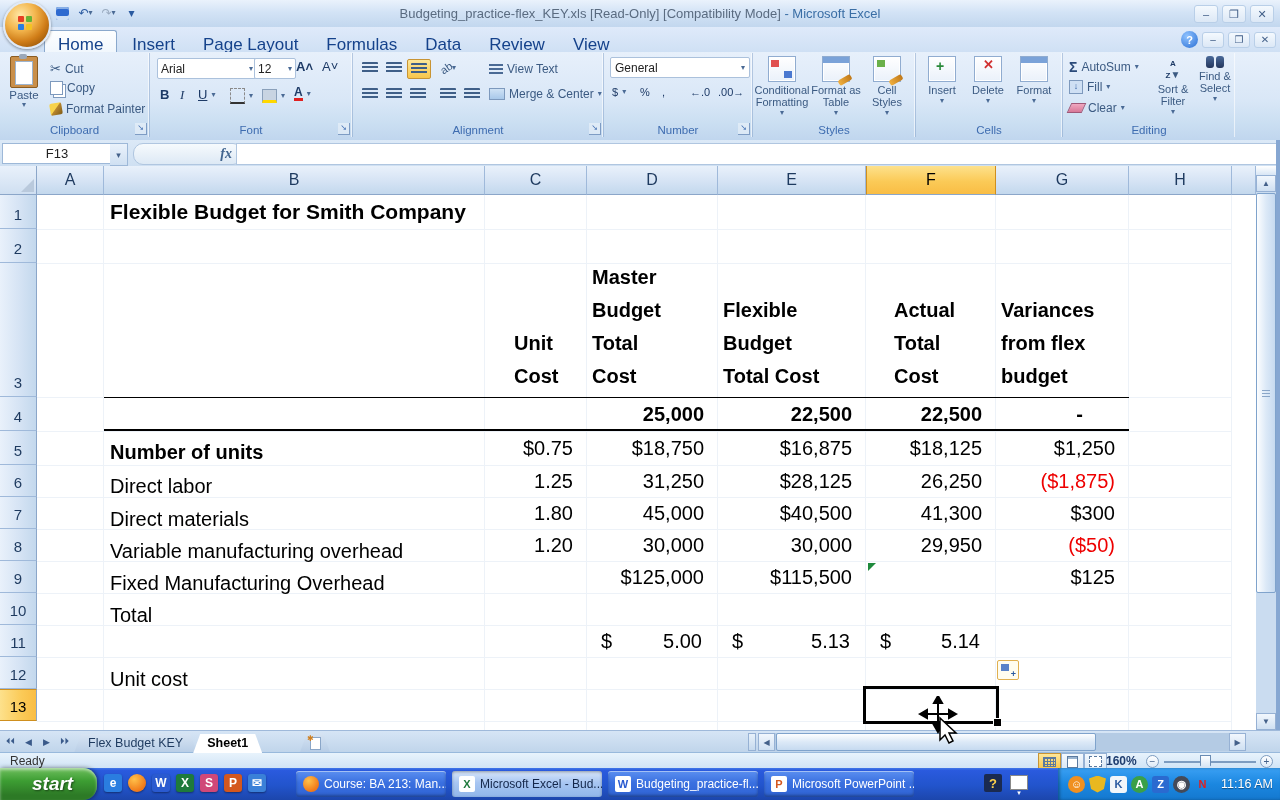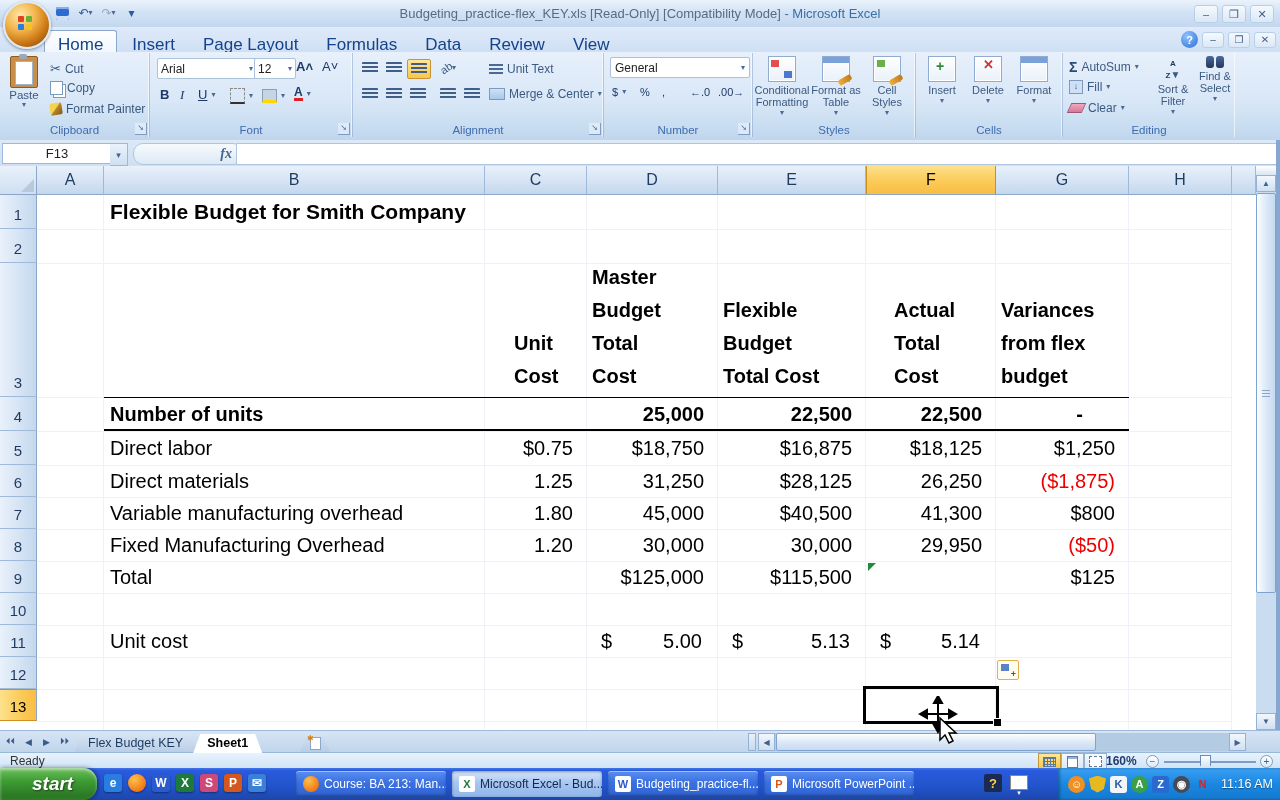--- a/index.html
+++ b/index.html
@@ -108,21 +108,21 @@
     font-size:16px;color:#1e3a5f;box-sizing:border-box;}
   .colhdr.sel{background:linear-gradient(#fde18c,#fbca57 55%,#f9bd44);border-left:1px solid #cf8f1e;border-right:1px solid #cf8f1e;color:#000;}
   .rowhdr{position:absolute;left:0;width:37px;z-index:2;background:linear-gradient(90deg,#e9f1fb,#d5e3f4 55%,#c3d8ed);
     border-right:1px solid #8ba6c9;border-bottom:1px solid #9fb9da;display:flex;align-items:flex-end;justify-content:center;
     font-size:15px;color:#1e3a5f;box-sizing:border-box;padding-bottom:5px;}
   .rowhdr.sel{background:linear-gradient(90deg,#fde18c,#fbca57 60%,#f9bd44);border-top:1px solid #cf8f1e;border-bottom:1px solid #cf8f1e;color:#000;}
   .corner{position:absolute;left:0;top:0;width:37px;height:29px;z-index:3;background:linear-gradient(#e9f1fb,#cfdff1);
     border-right:1px solid #8ba6c9;border-bottom:1px solid #8ba6c9;box-sizing:border-box;}
   .corner::after{content:'';position:absolute;right:2px;bottom:2px;border-left:13px solid transparent;border-bottom:13px solid #b9c9dc;}
   .cell{position:absolute;display:flex;align-items:center;font-size:20px;color:#000;white-space:pre;z-index:3;box-sizing:border-box;}
-  .cell.label{padding-left:6px;}
+  .cell.label{padding-left:6px;margin-top:38px;}
   .cell.title{font-weight:bold;font-size:21px;padding-left:6px;}
   .cell.bold{font-weight:bold;}
   .cell.num{justify-content:flex-end;padding-right:14px;}
   .cell.red{color:#ee0000;}
   .cell.dash{padding-right:46px;}
   .cell.hdr{font-weight:bold;flex-direction:column;align-items:flex-start;justify-content:flex-end;line-height:33px;padding:0 0 4px 5px;}
   .cell.indent{padding-left:28px;}
   .cell.acct{justify-content:space-between;padding:0 16px 0 14px;}
   .tbline{position:absolute;background:#000;z-index:4;}
   .selbox{position:absolute;border:3px solid #000;z-index:6;background:transparent;}
@@ -341,21 +341,21 @@
           <span class="al"></span>
         </div>
       <div class="albtn" style="left:84px;top:32px;">
           <span class="al"></span>
         </div>
       <div class="albtn" style="left:108px;top:32px;">
           <span class="al"></span>
         </div>
       <div class="sbtn" style="left:134px;top:8px;">
           <span class="ic-wrap"></span>
-          <span>Unit Text</span>
+          <span>View Text</span>
         </div>
       <div class="sbtn" style="left:134px;top:33px;">
           <span class="ic-merge"></span>
           <span>Merge &amp; Center</span>
           <span class="dd">▾</span>
         </div>
       <div class="glabel">Alignment</div>
       <div class="launcher">↘</div>
     </div>
 
@@ -536,21 +536,21 @@
       <div class="cell num" style="left: 587px; top: 299px; width: 131px; height: 32px;">31,250</div>
       <div class="cell num" style="left: 718px; top: 299px; width: 148px; height: 32px;">$28,125</div>
       <div class="cell num" style="left: 866px; top: 299px; width: 130px; height: 32px;">26,250</div>
       <div class="cell num red" style="left: 996px; top: 299px; width: 133px; height: 32px;">($1,875)</div>
       <div class="rowhdr" style="top: 331px; height: 32px;">7</div>
       <div class="cell label" style="left: 104px; top: 331px; width: 381px; height: 32px;">Variable manufacturing overhead</div>
       <div class="cell num" style="left: 485px; top: 331px; width: 102px; height: 32px;">1.80</div>
       <div class="cell num" style="left: 587px; top: 331px; width: 131px; height: 32px;">45,000</div>
       <div class="cell num" style="left: 718px; top: 331px; width: 148px; height: 32px;">$40,500</div>
       <div class="cell num" style="left: 866px; top: 331px; width: 130px; height: 32px;">41,300</div>
-      <div class="cell num" style="left: 996px; top: 331px; width: 133px; height: 32px;">$800</div>
+      <div class="cell num" style="left: 996px; top: 331px; width: 133px; height: 32px;">$300</div>
       <div class="rowhdr" style="top: 363px; height: 32px;">8</div>
       <div class="cell label" style="left: 104px; top: 363px; width: 381px; height: 32px;">Fixed Manufacturing Overhead</div>
       <div class="cell num" style="left: 485px; top: 363px; width: 102px; height: 32px;">1.20</div>
       <div class="cell num" style="left: 587px; top: 363px; width: 131px; height: 32px;">30,000</div>
       <div class="cell num" style="left: 718px; top: 363px; width: 148px; height: 32px;">30,000</div>
       <div class="cell num" style="left: 866px; top: 363px; width: 130px; height: 32px;">29,950</div>
       <div class="cell num red" style="left: 996px; top: 363px; width: 133px; height: 32px;">($50)</div>
       <div class="rowhdr" style="top: 395px; height: 32px;">9</div>
       <div class="cell label" style="left: 104px; top: 395px; width: 381px; height: 32px;">Total</div>
       <div class="cell num" style="left: 587px; top: 395px; width: 131px; height: 32px;">$125,000</div>

